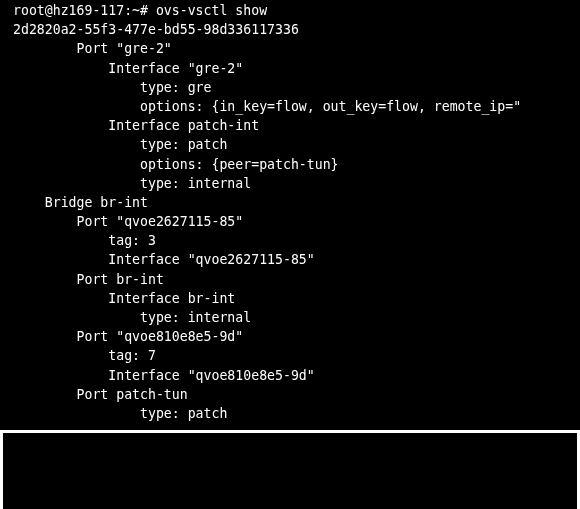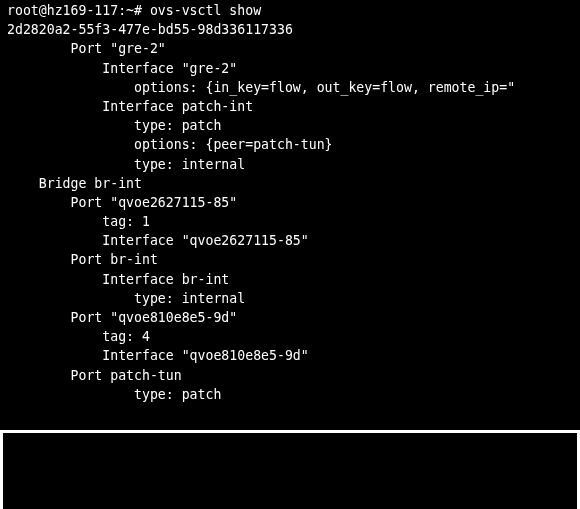--- a/index.html
+++ b/index.html
@@ -19,21 +19,21 @@
     height: 509px;
     background: #000000;
     overflow: hidden;
   }
   #screen {
     position: absolute;
     left: 0;
     top: 0;
     width: 580px;
     height: 441px;
-    padding: 1px 0 0 6px;
+    padding: 1px 0 0 12px;
     box-sizing: border-box;
     overflow: hidden;
     border-radius: 17px;
   }
   .line {
     display: block;
     white-space: pre;
     color: #ffffff;
     font-family: "DejaVu Sans Mono", "Liberation Mono", monospace;
     font-size: 13.2px;
@@ -61,34 +61,35 @@
 </head>
 <body>
 
 <div id="terminal">
 
   <div id="screen">
     <div class="line">root@hz169-117:~# ovs-vsctl show</div>
     <div class="line">2d2820a2-55f3-477e-bd55-98d336117336</div>
     <div class="line">        Port "gre-2"</div>
     <div class="line">            Interface "gre-2"</div>
+    <div class="line">                type: gre</div>
     <div class="line">                options: {in_key=flow, out_key=flow, remote_ip="</div>
     <div class="line">            Interface patch-int</div>
     <div class="line">                type: patch</div>
     <div class="line">                options: {peer=patch-tun}</div>
     <div class="line">                type: internal</div>
     <div class="line">    Bridge br-int</div>
     <div class="line">        Port "qvoe2627115-85"</div>
-    <div class="line">            tag: 1</div>
+    <div class="line">            tag: 3</div>
     <div class="line">            Interface "qvoe2627115-85"</div>
     <div class="line">        Port br-int</div>
     <div class="line">            Interface br-int</div>
     <div class="line">                type: internal</div>
     <div class="line">        Port "qvoe810e8e5-9d"</div>
-    <div class="line">            tag: 4</div>
+    <div class="line">            tag: 7</div>
     <div class="line">            Interface "qvoe810e8e5-9d"</div>
     <div class="line">        Port patch-tun</div>
     <div class="line">                type: patch</div>
 
   </div>
 
   <div id="highlight-box"></div>
 
 </div>
 

